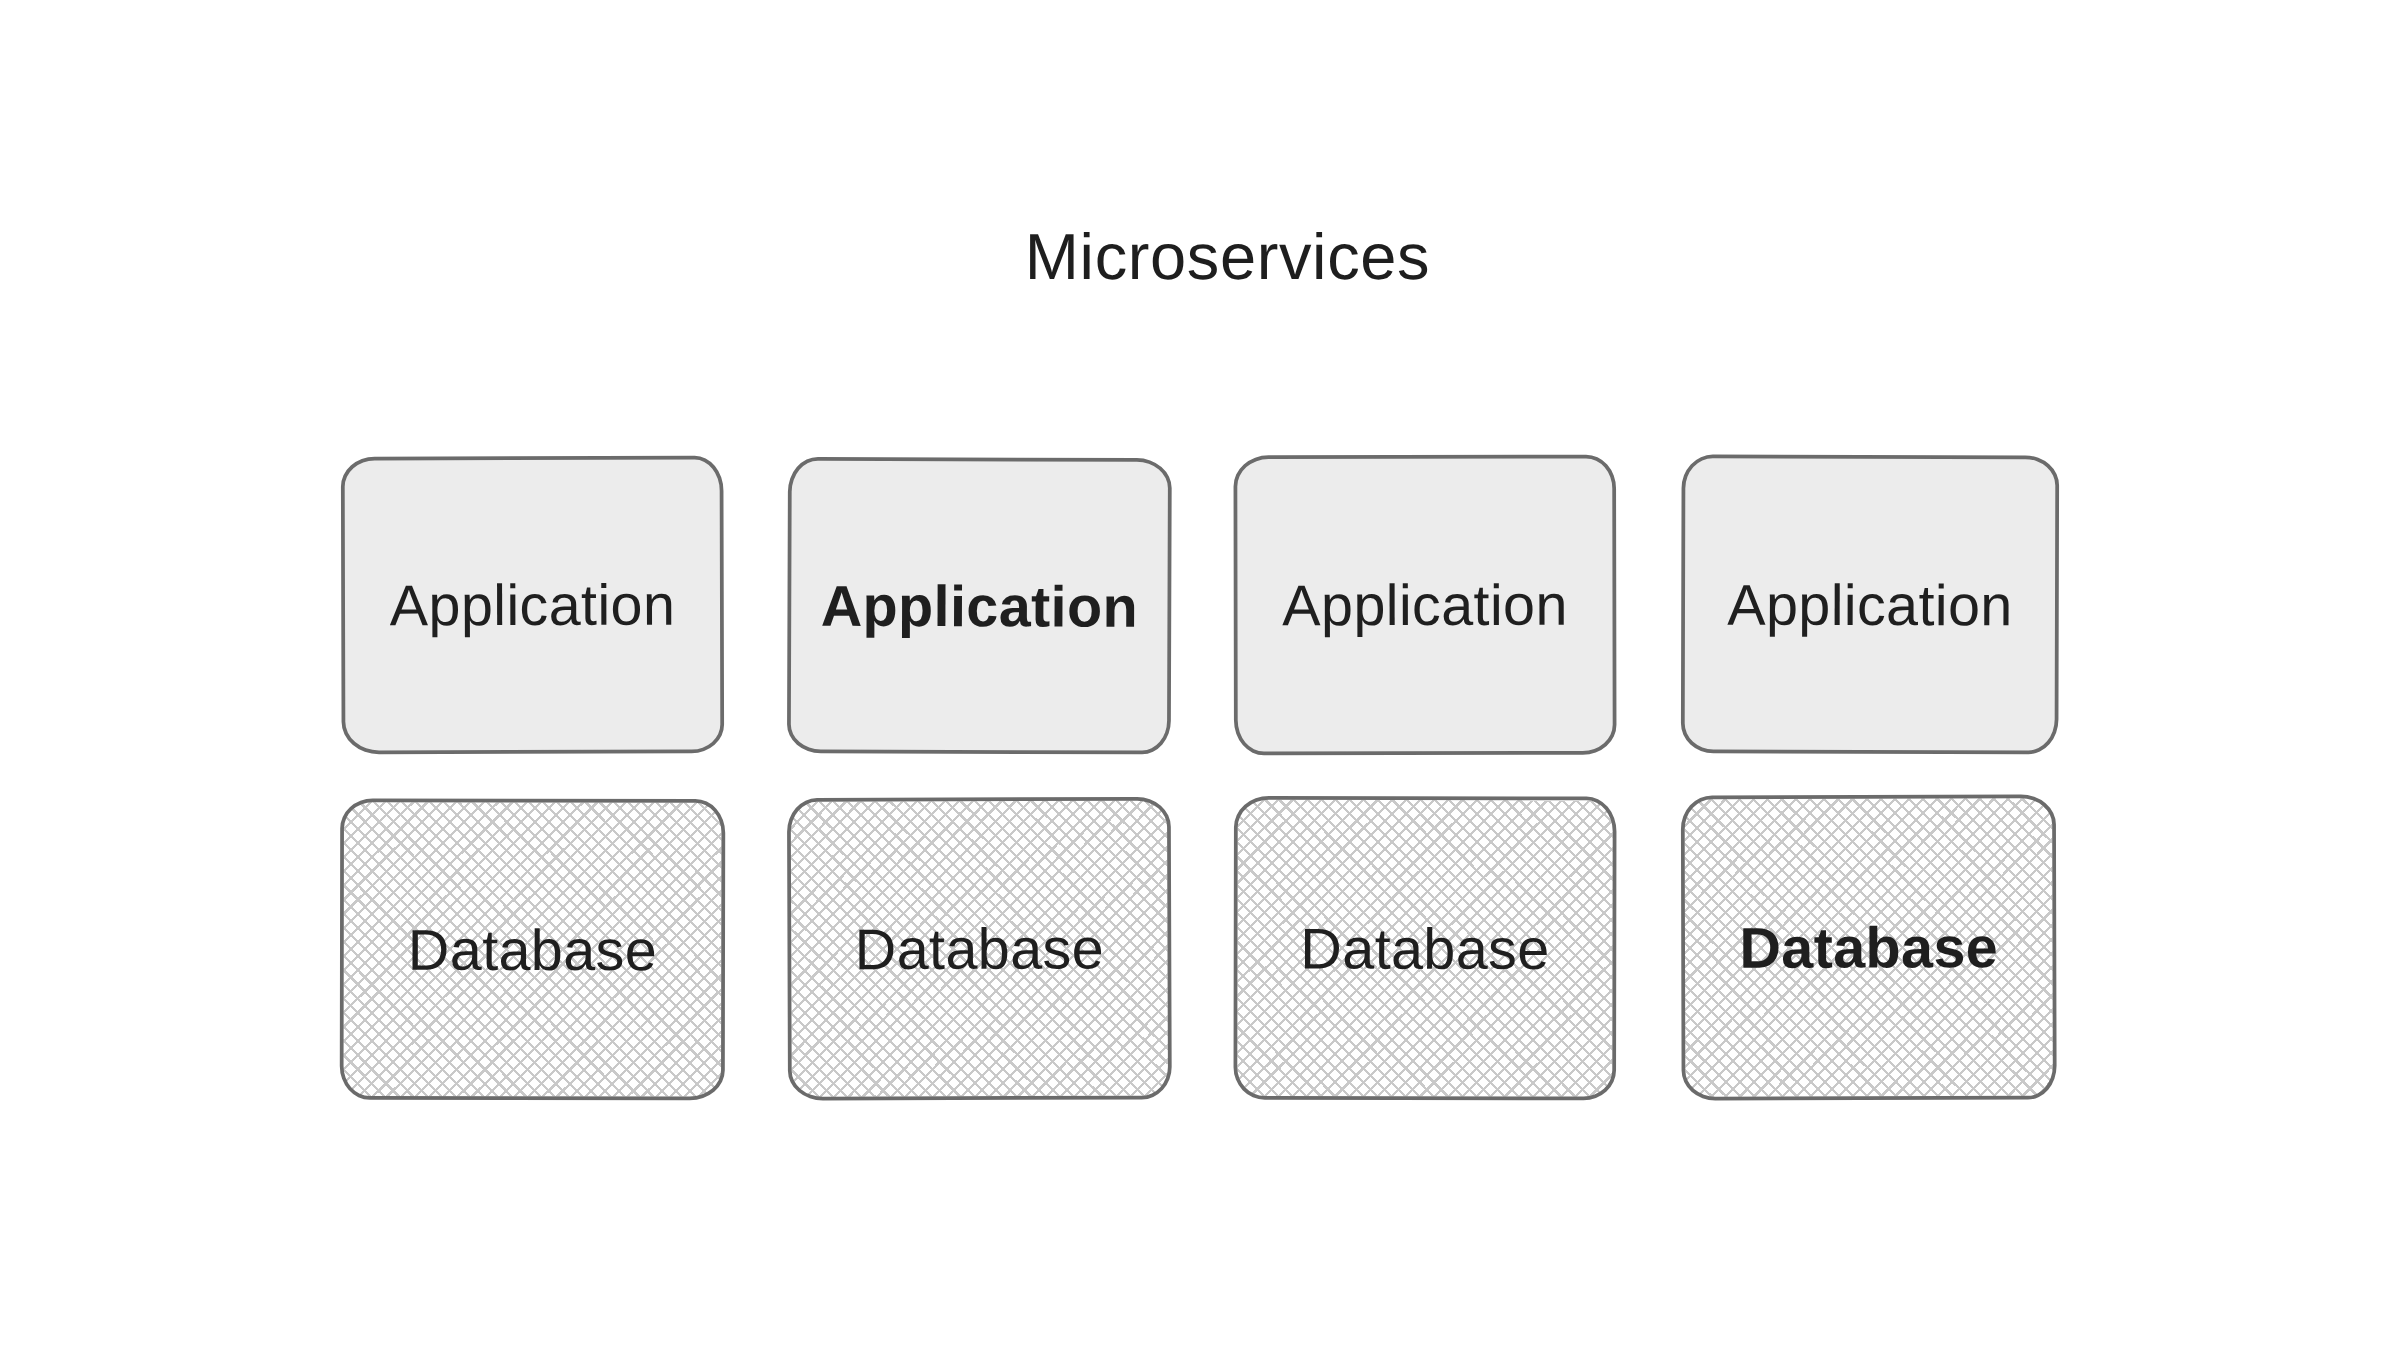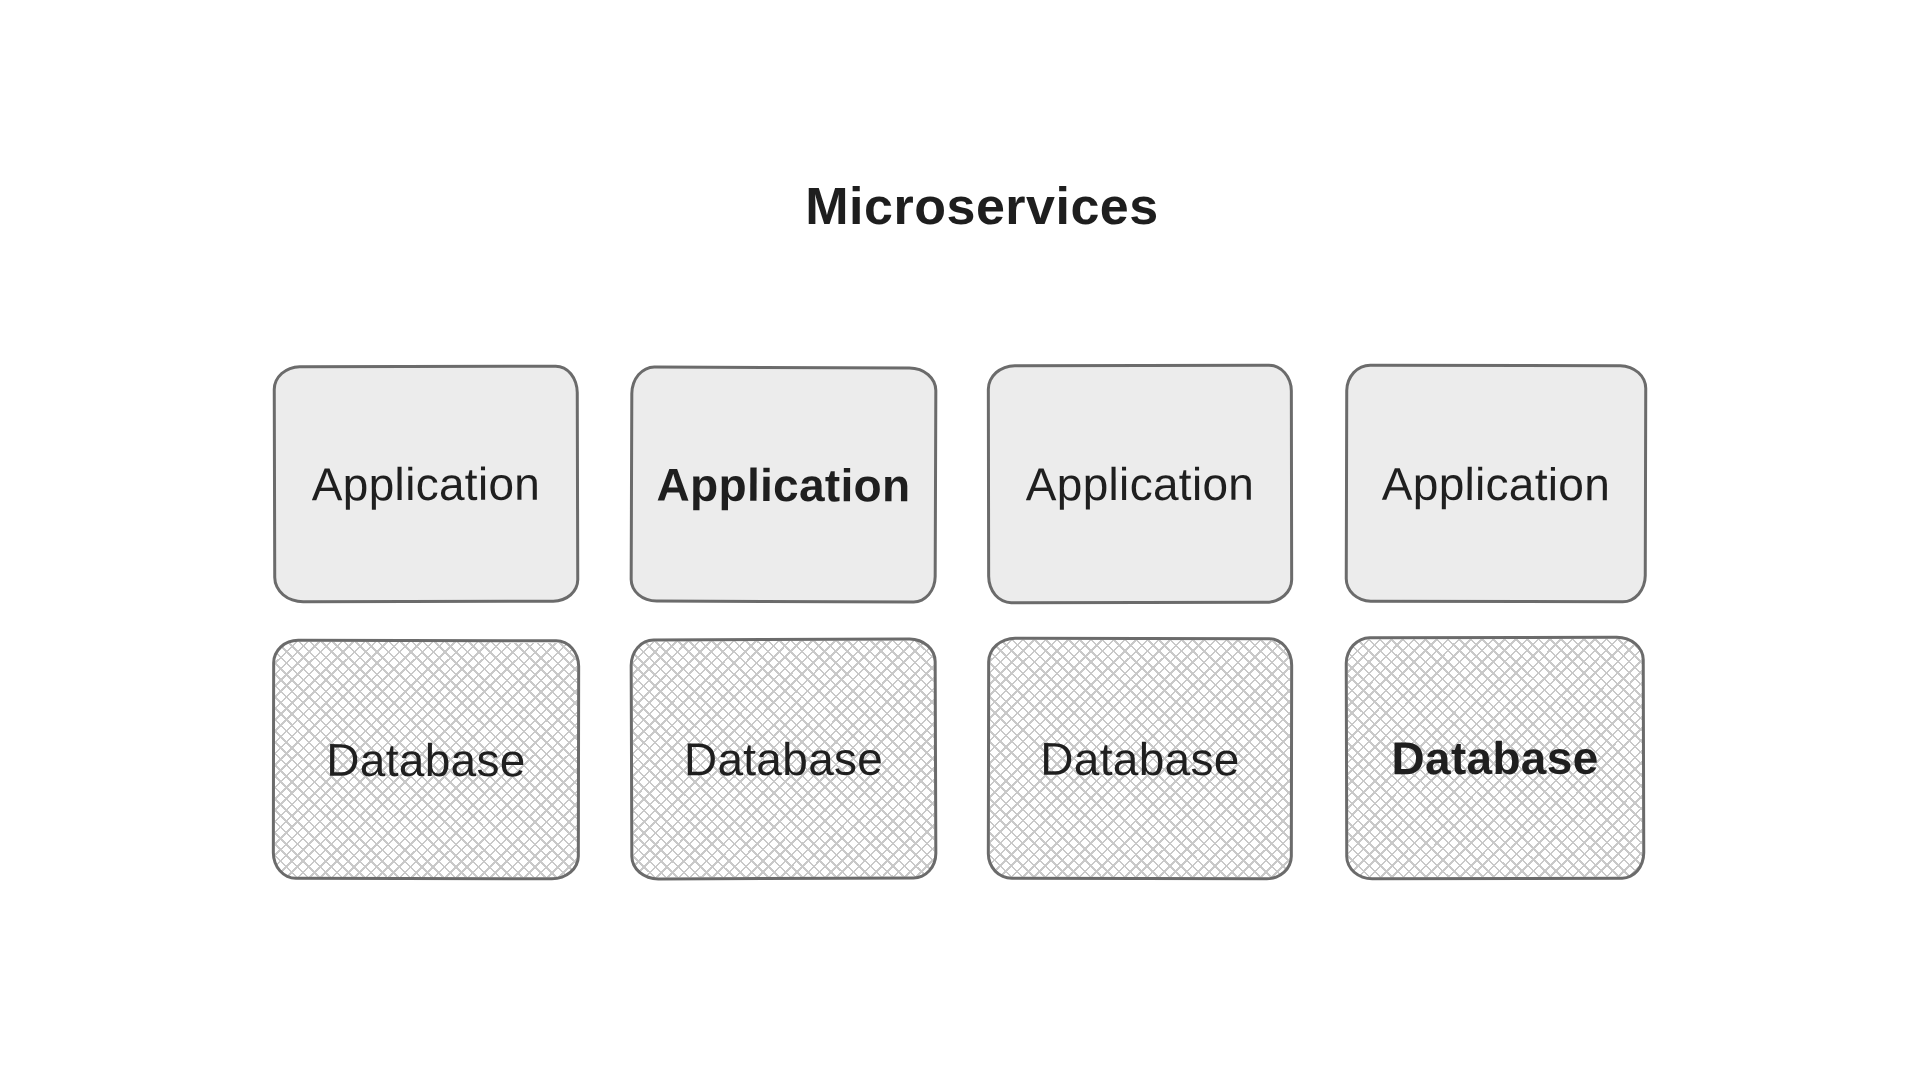--- a/index.html
+++ b/index.html
@@ -18,21 +18,21 @@
     height: 1080px;
     background: var(--background, #ffffff);
   }
 
   .title {
     position: absolute;
     left: 982px;
     top: 176px;
     transform: translateX(-50%);
     font-size: 52px;
-    font-weight: 700;
+    font-weight: 400;
     letter-spacing: 0.5px;
     color: var(--title-text, #1e1e1e);
     white-space: nowrap;
   }
 
   .box {
     position: absolute;
     border: 3px solid var(--box-border, #6b6b6b);
     display: flex;
     align-items: center;

